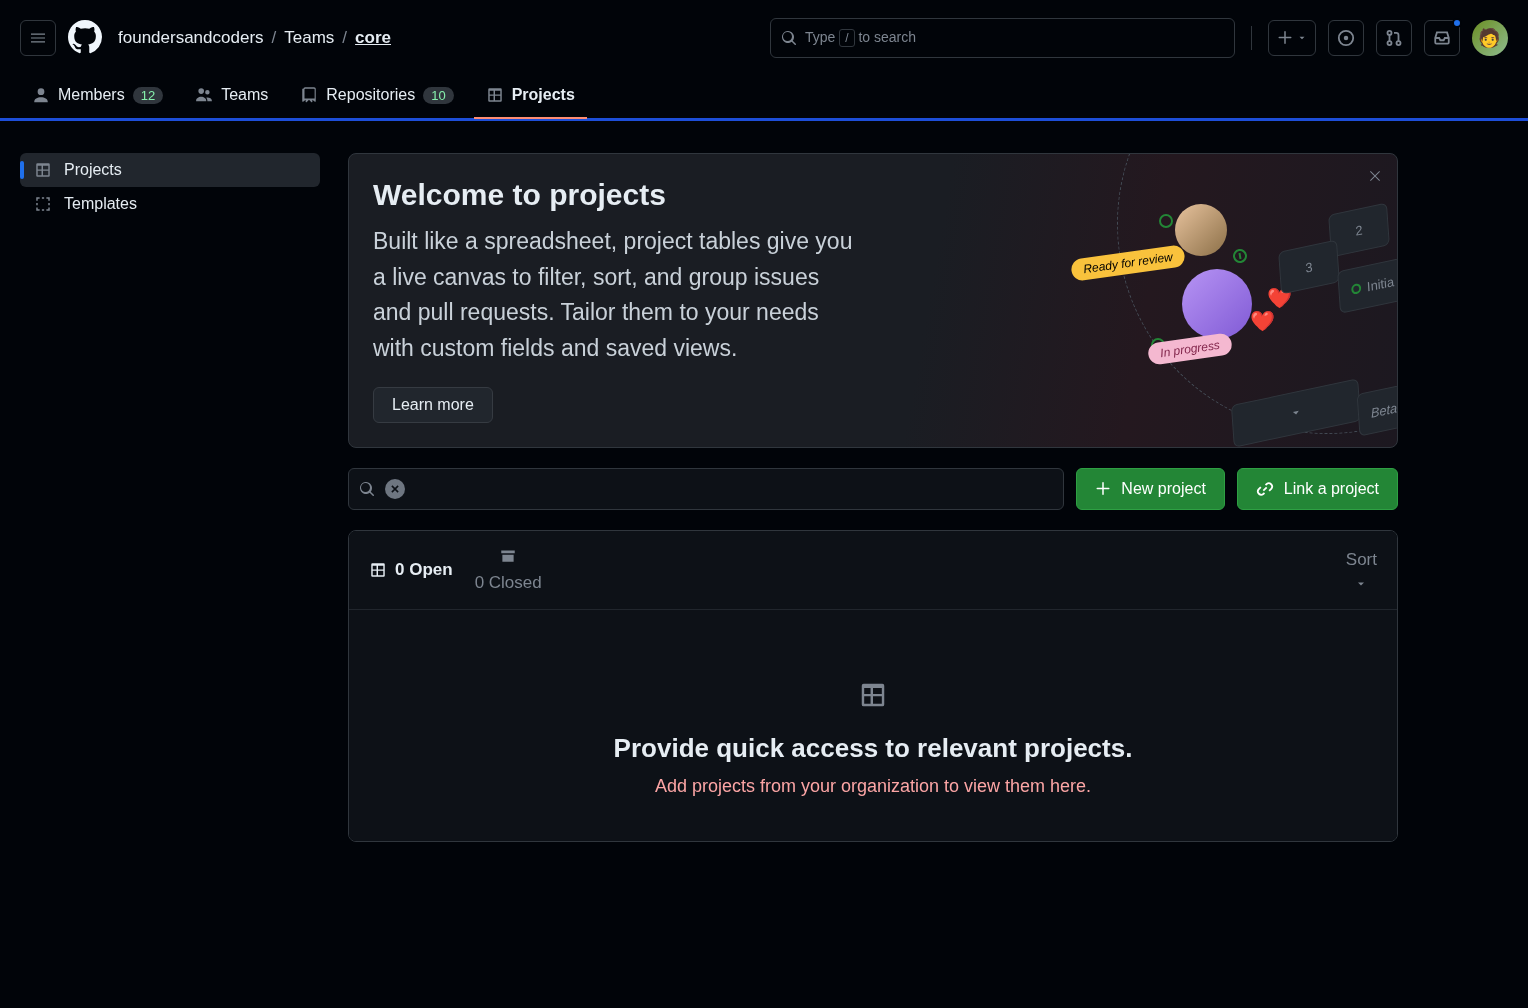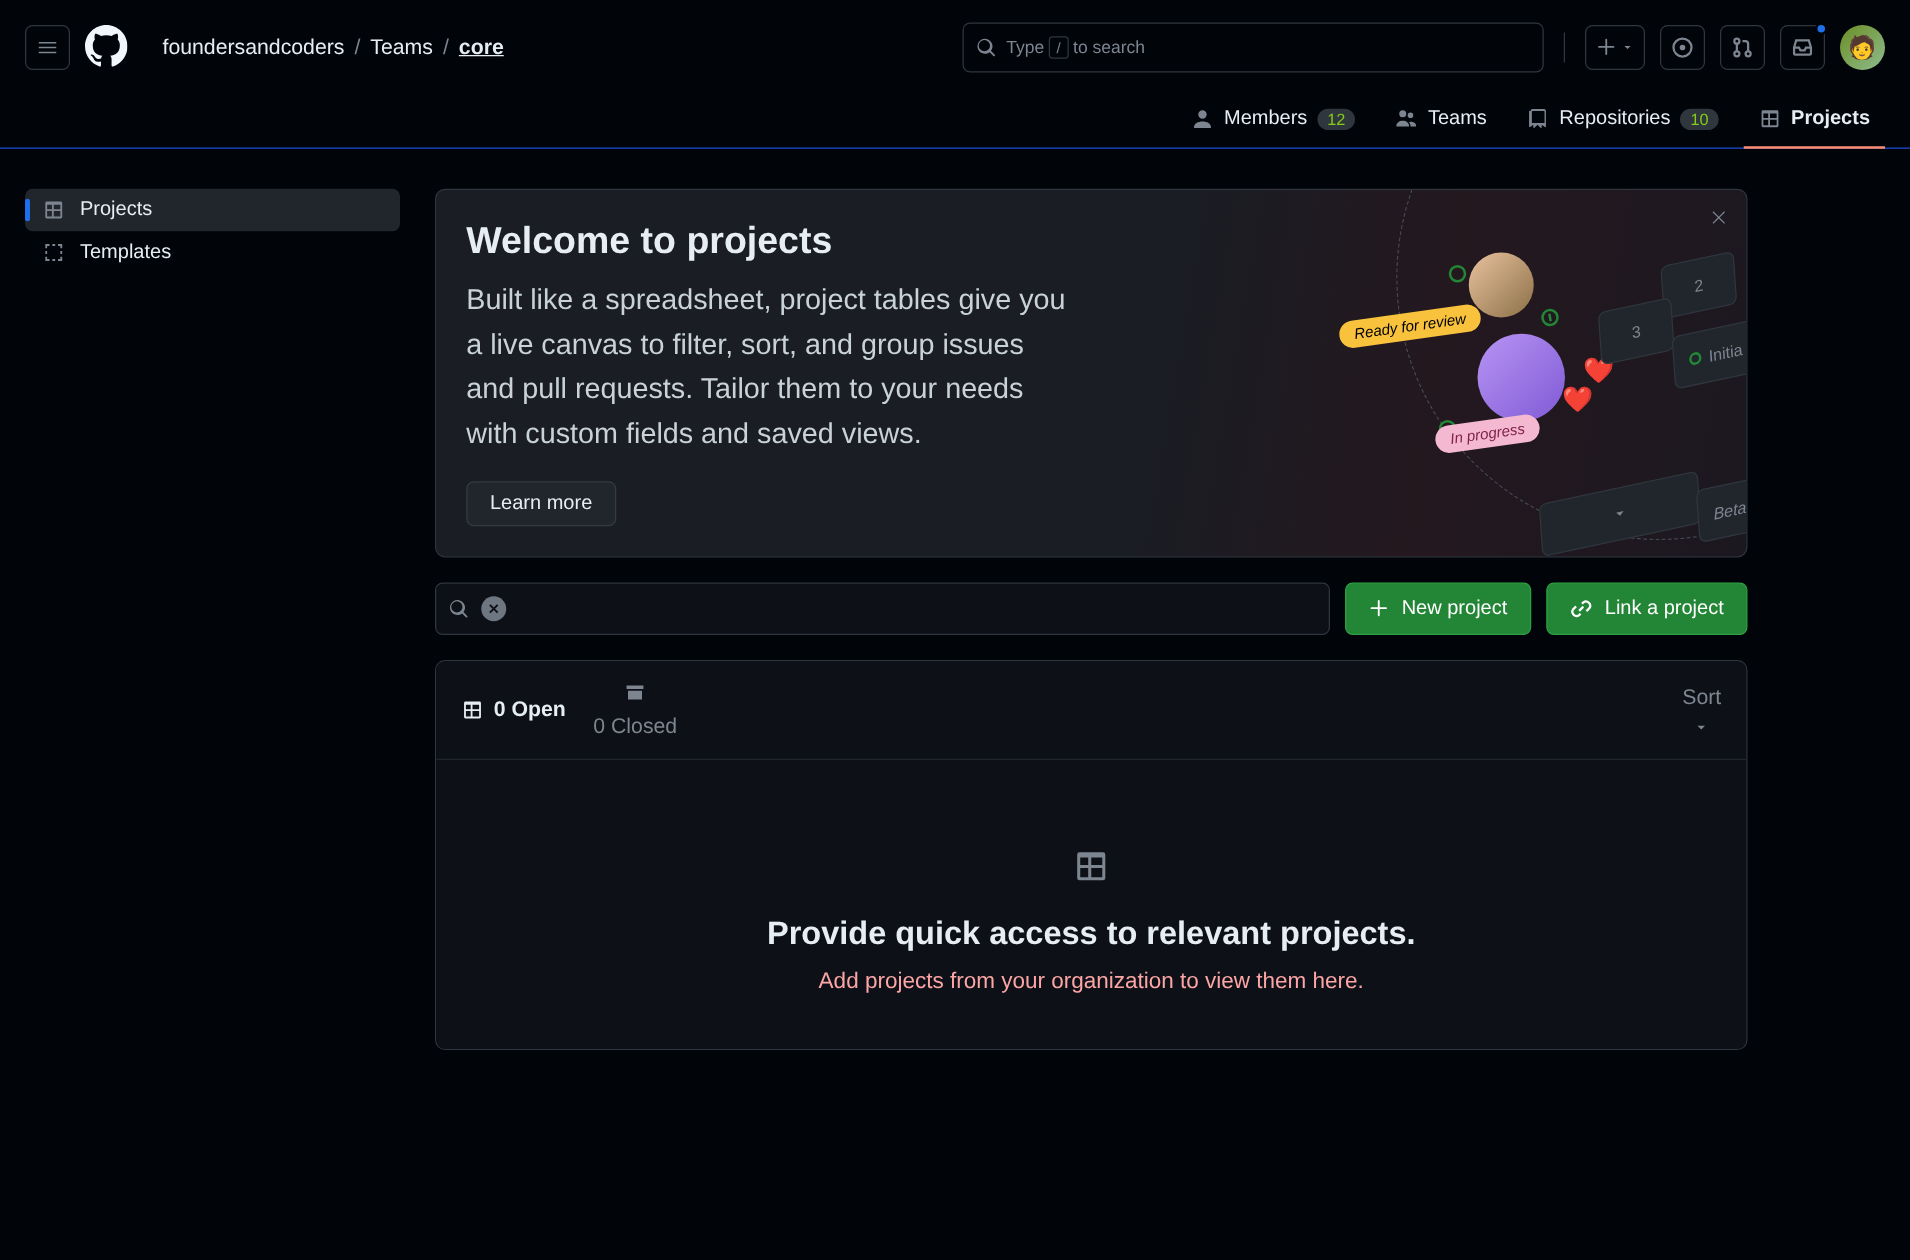--- a/index.html
+++ b/index.html
@@ -24,21 +24,21 @@
     border: 1px solid #30363d;
     border-radius: 6px;
     background: transparent;
     display: flex; align-items: center; justify-content: center;
     cursor: pointer;
   }
   .logo-icon svg { fill: #f0f6fc; }
   .breadcrumb {
     display: flex; align-items: center; gap: 8px;
     font-size: 17px;
-    margin-left: 16px;
+    margin-left: 4px;
   }
   .breadcrumb .sep { color: #7d8590; }
   .breadcrumb .crumb { color: #e6edf3; cursor: pointer; }
   .breadcrumb .crumb.bold { font-weight: 600; text-decoration: underline; }
   .spacer { flex: 1; }
   .search-box {
     width: 465px; height: 40px;
     border: 1px solid #30363d;
     border-radius: 6px;
     display: flex; align-items: center;
@@ -85,23 +85,22 @@
     position: absolute;
     top: -2px; right: -2px;
     width: 10px; height: 10px;
     background: #1f6feb;
     border-radius: 50%;
     border: 2px solid #010409;
   }
   .tabnav {
     display: flex;
     padding: 0 20px;
-    border-bottom: 1px solid #1d4ed8;
+    border-bottom: 3px solid #1d4ed8;
     gap: 8px;
-    justify-content: flex-end;
   }
   .tab {
     display: flex; align-items: center; gap: 8px;
     padding: 10px 12px 14px;
     color: #e6edf3;
     cursor: pointer;
     font-size: 16px;
     position: relative;
   }
   .tab.selected::after {
@@ -110,21 +109,21 @@
     bottom: -1px; left: 0; right: 0;
     height: 2px;
     background: #fd8c73;
   }
   .tab.selected { font-weight: 600; }
   .counter {
     background: #30363d;
     border-radius: 999px;
     padding: 1px 8px;
     font-size: 13px;
-    color: #84cc16;
+    color: #86efac;
   }
   .tab svg { fill: #7d8590; }
   .main {
     display: flex;
     padding: 32px 20px;
     gap: 28px;
   }
   .sidenav {
     width: 300px;
     flex-shrink: 0;

